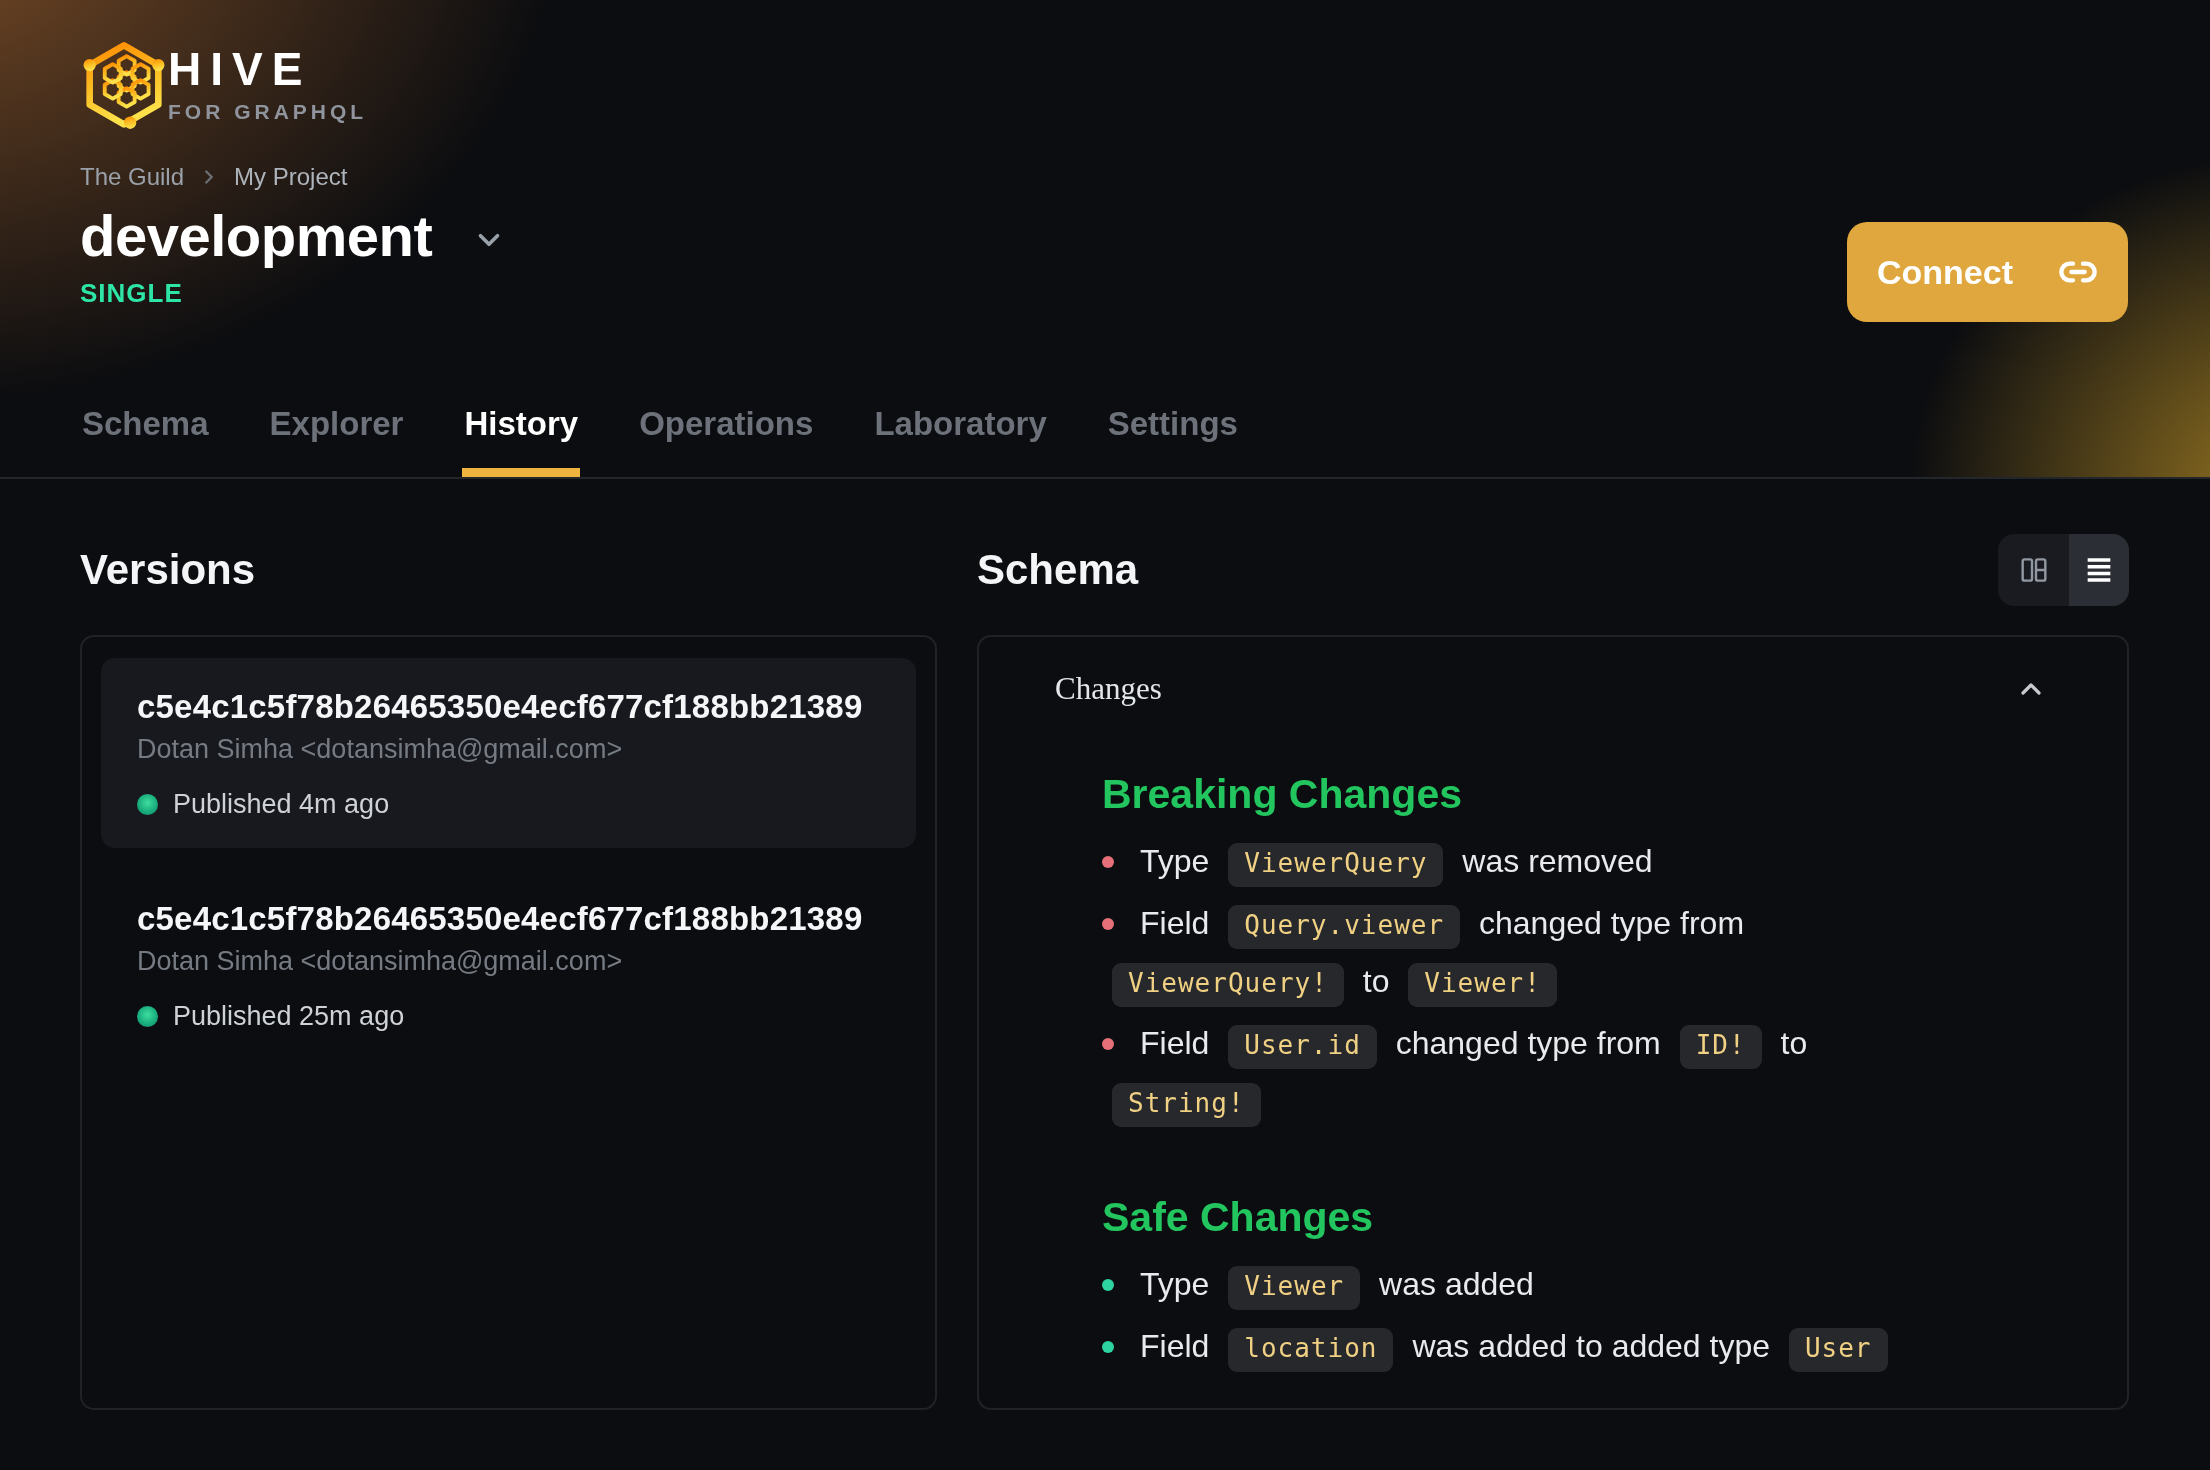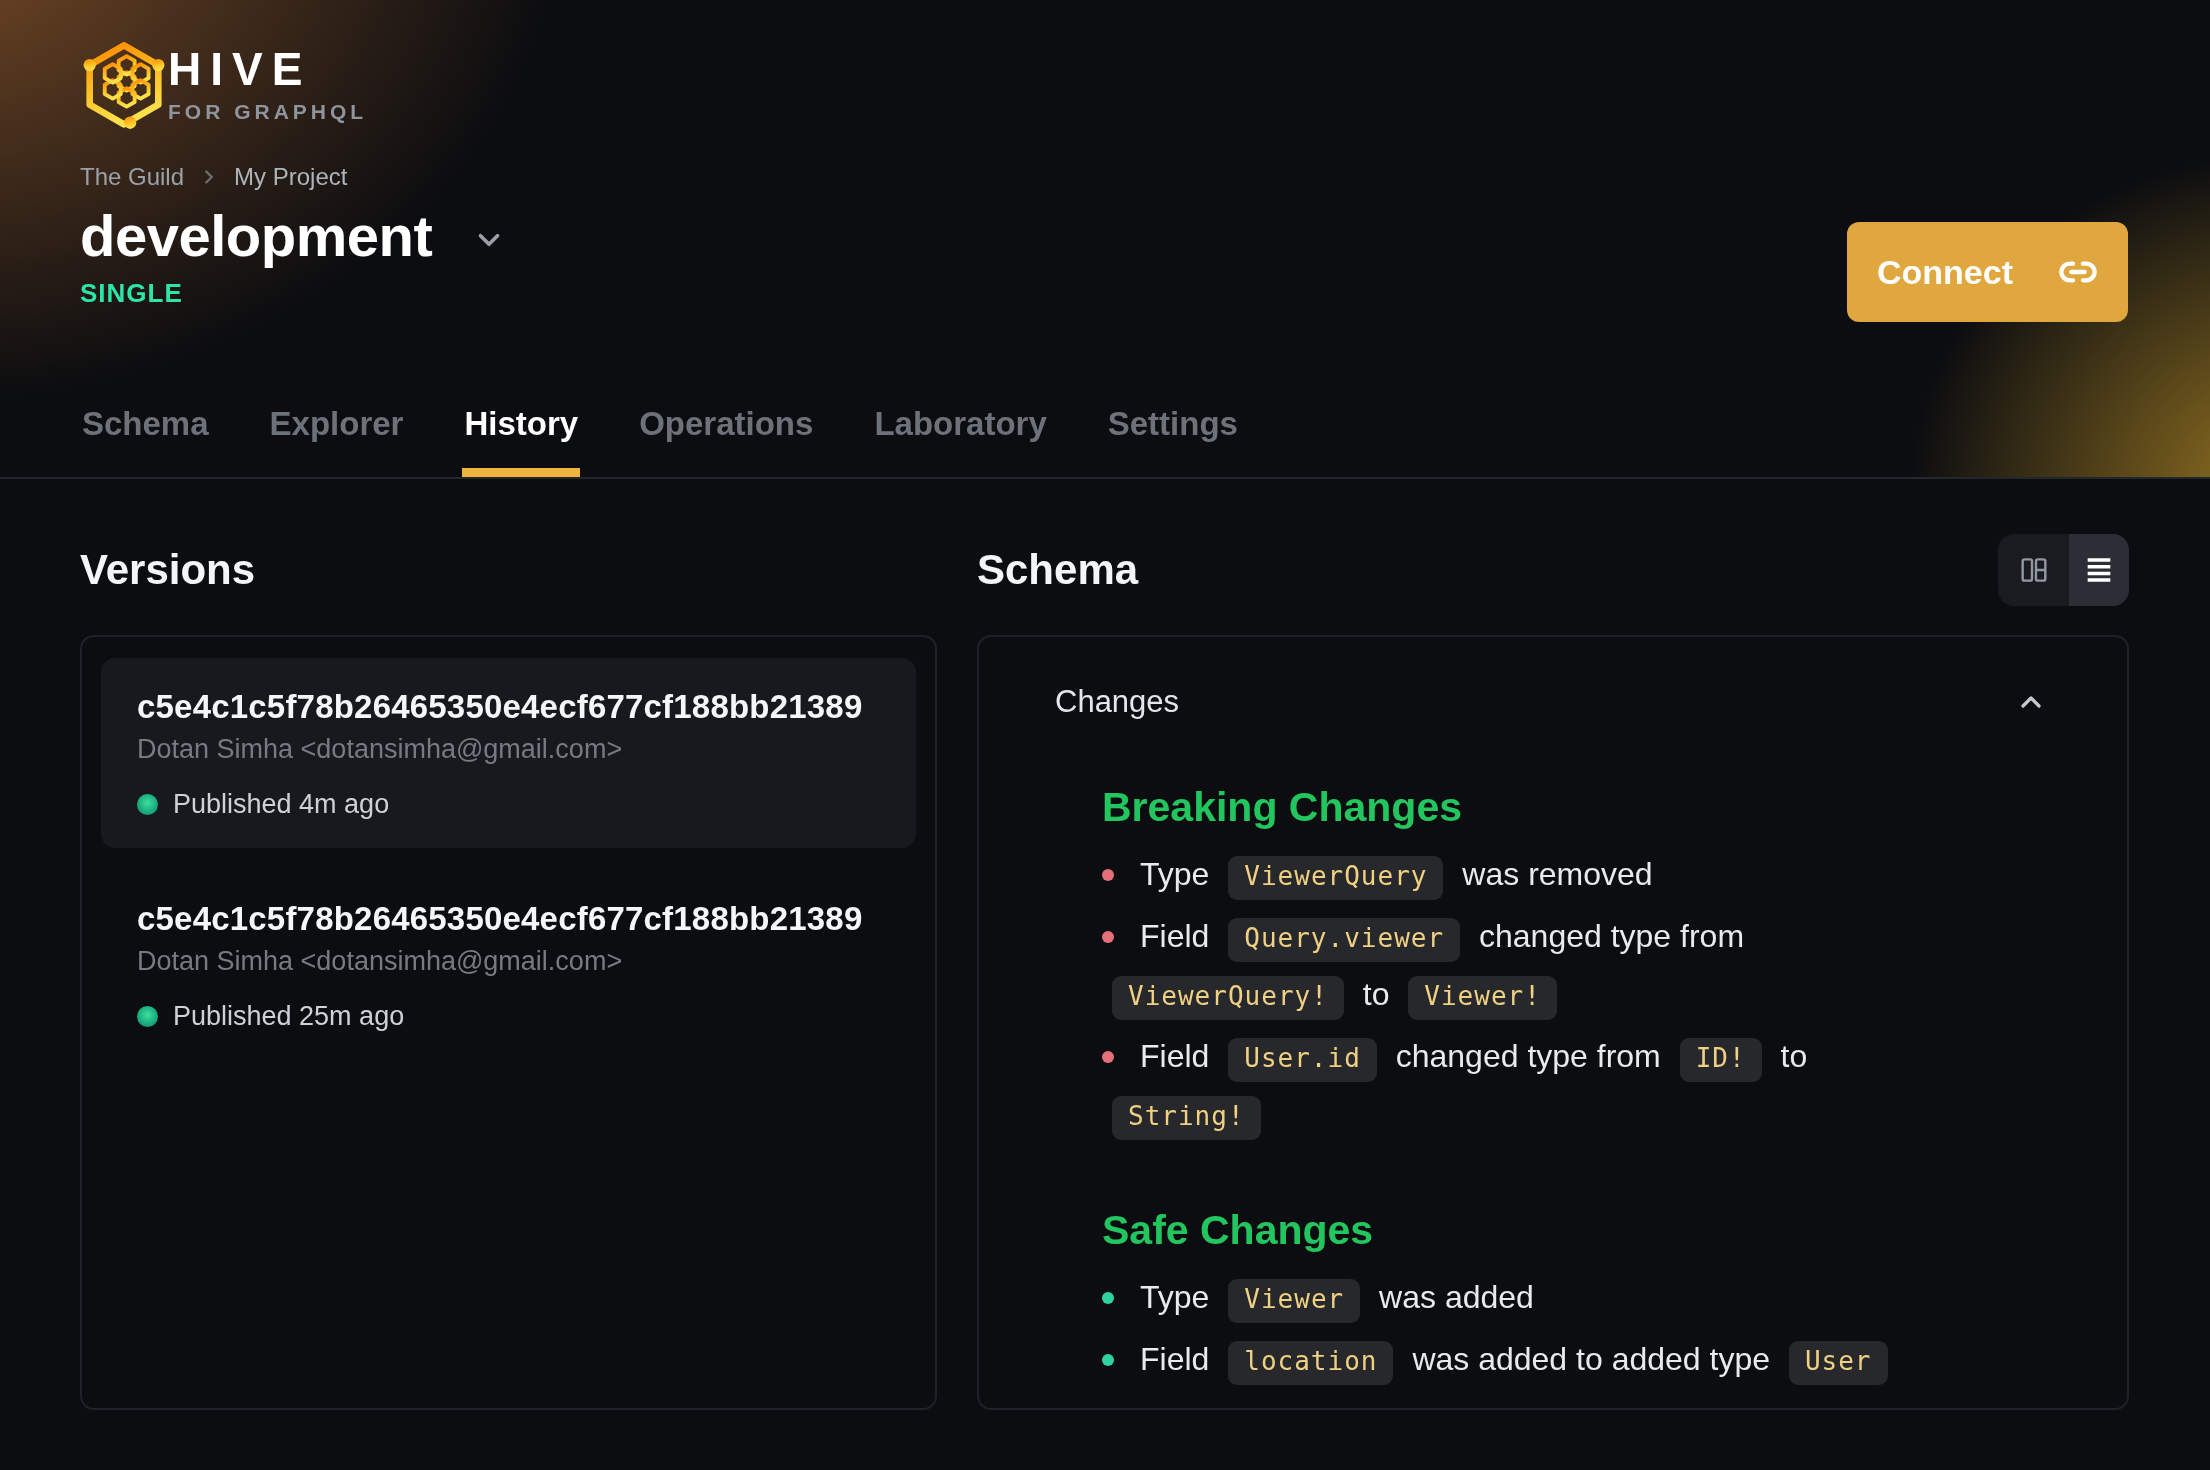--- a/index.html
+++ b/index.html
@@ -23,21 +23,21 @@
   .brand-tagline { margin-top:9px; font-size:21px; font-weight:700; letter-spacing:4px; color:#8f949d; line-height:1; }
   .breadcrumb { position:absolute; left:80px; top:163px; display:flex; align-items:center; gap:14px; font-size:24px; color:#9aa1a9; }
   .breadcrumb .crumb-2 { color:#aeb4bb; }
   .crumb-sep { width:22px; height:22px; stroke:#6b7076; fill:none; stroke-width:2.6; stroke-linecap:round; stroke-linejoin:round; }
   .title-row { position:absolute; left:80px; top:204px; display:flex; align-items:center; gap:40px; }
   .title-row h1 { font-size:58px; font-weight:800; letter-spacing:-0.5px; line-height:1.1; }
   .title-chevron { width:34px; height:34px; stroke:#9aa0a8; fill:none; stroke-width:2.6; stroke-linecap:round; stroke-linejoin:round; margin-top:8px; cursor:pointer; }
   .badge { position:absolute; left:80px; top:278px; font-size:26px; font-weight:800; letter-spacing:1px; color:#2ce5a6; }
   .connect-btn {
     position:absolute; right:82px; top:222px; width:281px; height:100px;
-    background:#dfa73e; border:none; border-radius:12px; cursor:pointer;
+    background:#dfa73e; border:none; border-radius:20px; cursor:pointer;
     display:flex; align-items:center; justify-content:space-between; padding:0 26px 0 30px;
   }
   .connect-btn span { font-size:34px; font-weight:700; color:#fff; }
   .link-icon { width:48px; height:40px; stroke:#fff; fill:none; stroke-width:2.6; stroke-linecap:round; stroke-linejoin:round; }
   .tabs { position:absolute; left:80px; bottom:0; display:flex; gap:57px; }
   .tab {
     background:none; border:none; cursor:pointer; position:relative;
     font-family:inherit; font-size:33px; font-weight:700; color:#6d727a; padding:0 2px 34px 2px;
   }
   .tab.active { color:#fff; }
@@ -57,21 +57,21 @@
   .version-status { margin-top:24px; display:flex; align-items:center; gap:15px; font-size:27px; color:#ced2d7; }
   .status-dot { width:21px; height:21px; border-radius:50%; background:radial-gradient(circle at 50% 42%, #3ede9f 0%, #18ab7c 58%, #0e8a62 100%); }
   
   .view-toggle { display:flex; border-radius:16px; overflow:hidden; height:72px; }
   .seg { border:none; cursor:pointer; display:flex; align-items:center; justify-content:center; }
   .seg.left { width:71px; background:#191b20; }
   .seg.right { width:60px; background:#2b2e34; }
   .seg svg { width:34px; height:34px; }
   .columns-icon { stroke:#9298a2; fill:none; stroke-width:1.7; }
   .lines-icon { stroke:#fff; fill:none; stroke-width:2.5; stroke-linecap:butt; }
-  .changes-header { display:flex; align-items:center; justify-content:space-between; padding:47px 80px 0 76px; cursor:pointer; }
+  .changes-header { display:flex; align-items:center; justify-content:space-between; padding:34px 80px 0 76px; cursor:pointer;font-family:Liberation Serif, serif; }
   .changes-header .label { font-size:31px; font-weight:500; color:#e3e6ea; }
   .chevron-up { width:32px; height:32px; stroke:#c6cad0; fill:none; stroke-width:2.4; stroke-linecap:round; stroke-linejoin:round; }
   .changes-body { padding:0 60px 0 123px; width:100%; }
   .section-title { margin-top:64px; font-size:41px; font-weight:600; color:#22c55e; }
   .change-list { list-style:none; margin-top:14px; width:880px; }
   .change-list li { line-height:58px; margin:4px 0; font-size:32px; color:#e8eaed; font-weight:400; }
   .bullet { display:inline-block; width:12px; height:12px; border-radius:50%; margin-right:26px; vertical-align:middle; transform:translateY(-2px); }
   .bullet.breaking { background:#e5707a; }
   .bullet.safe { background:#2dd3a0; }
   .chip {

